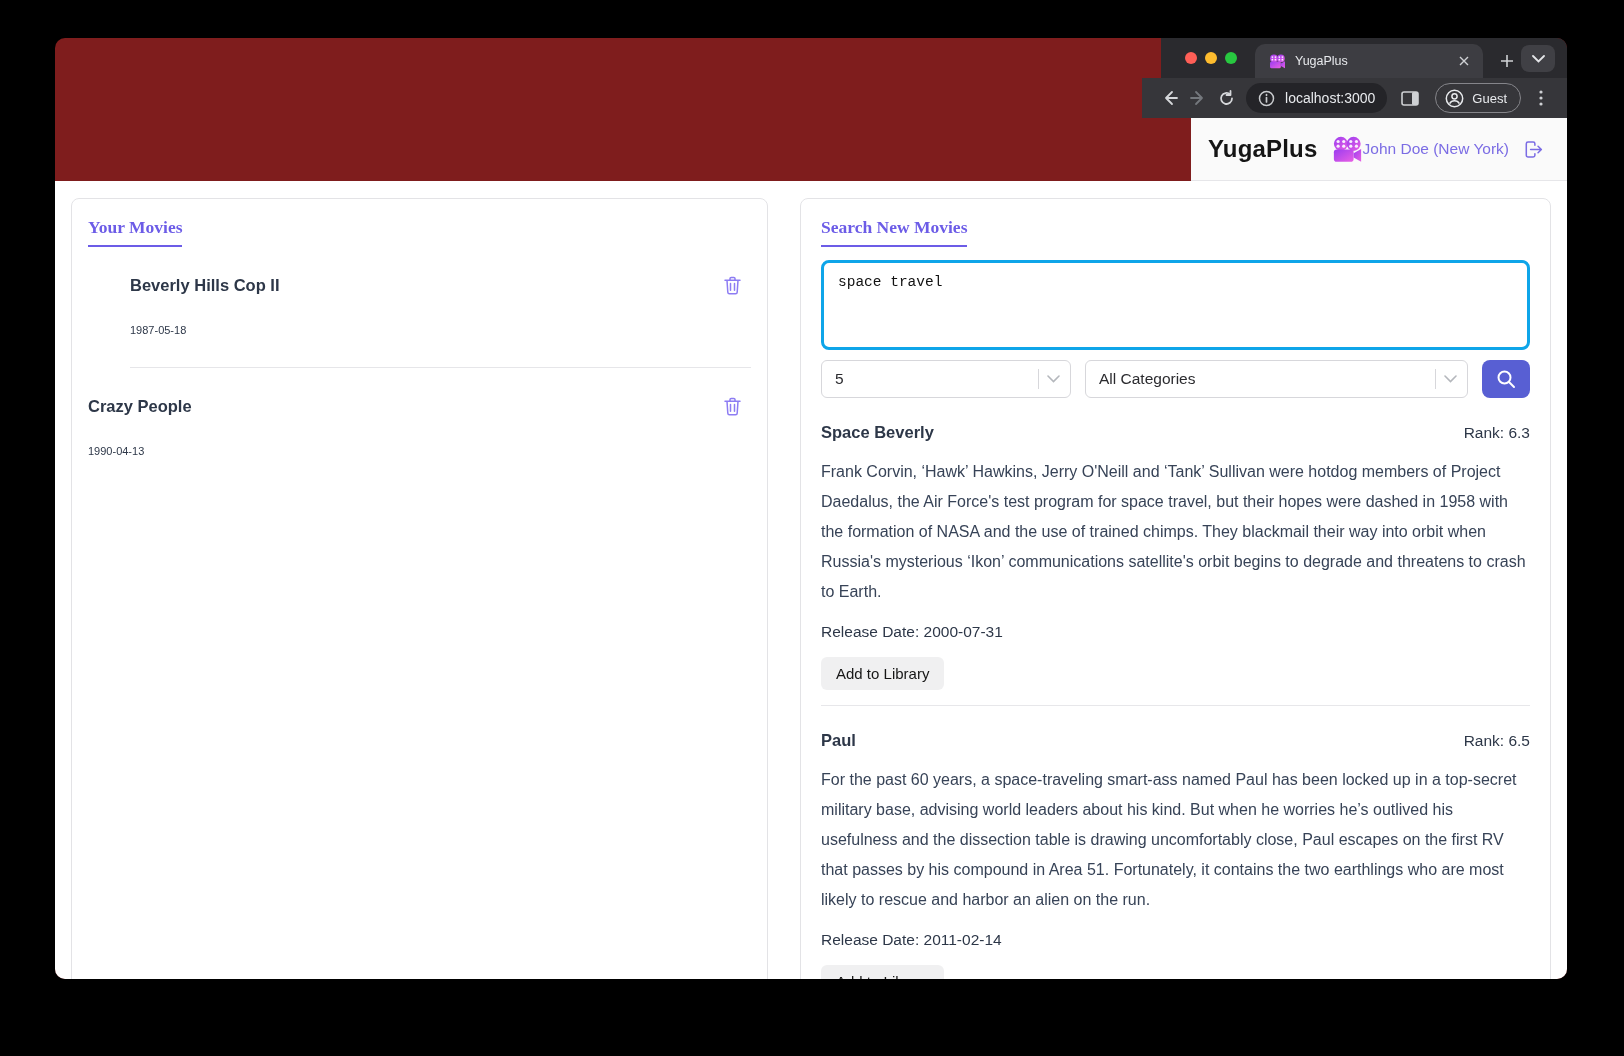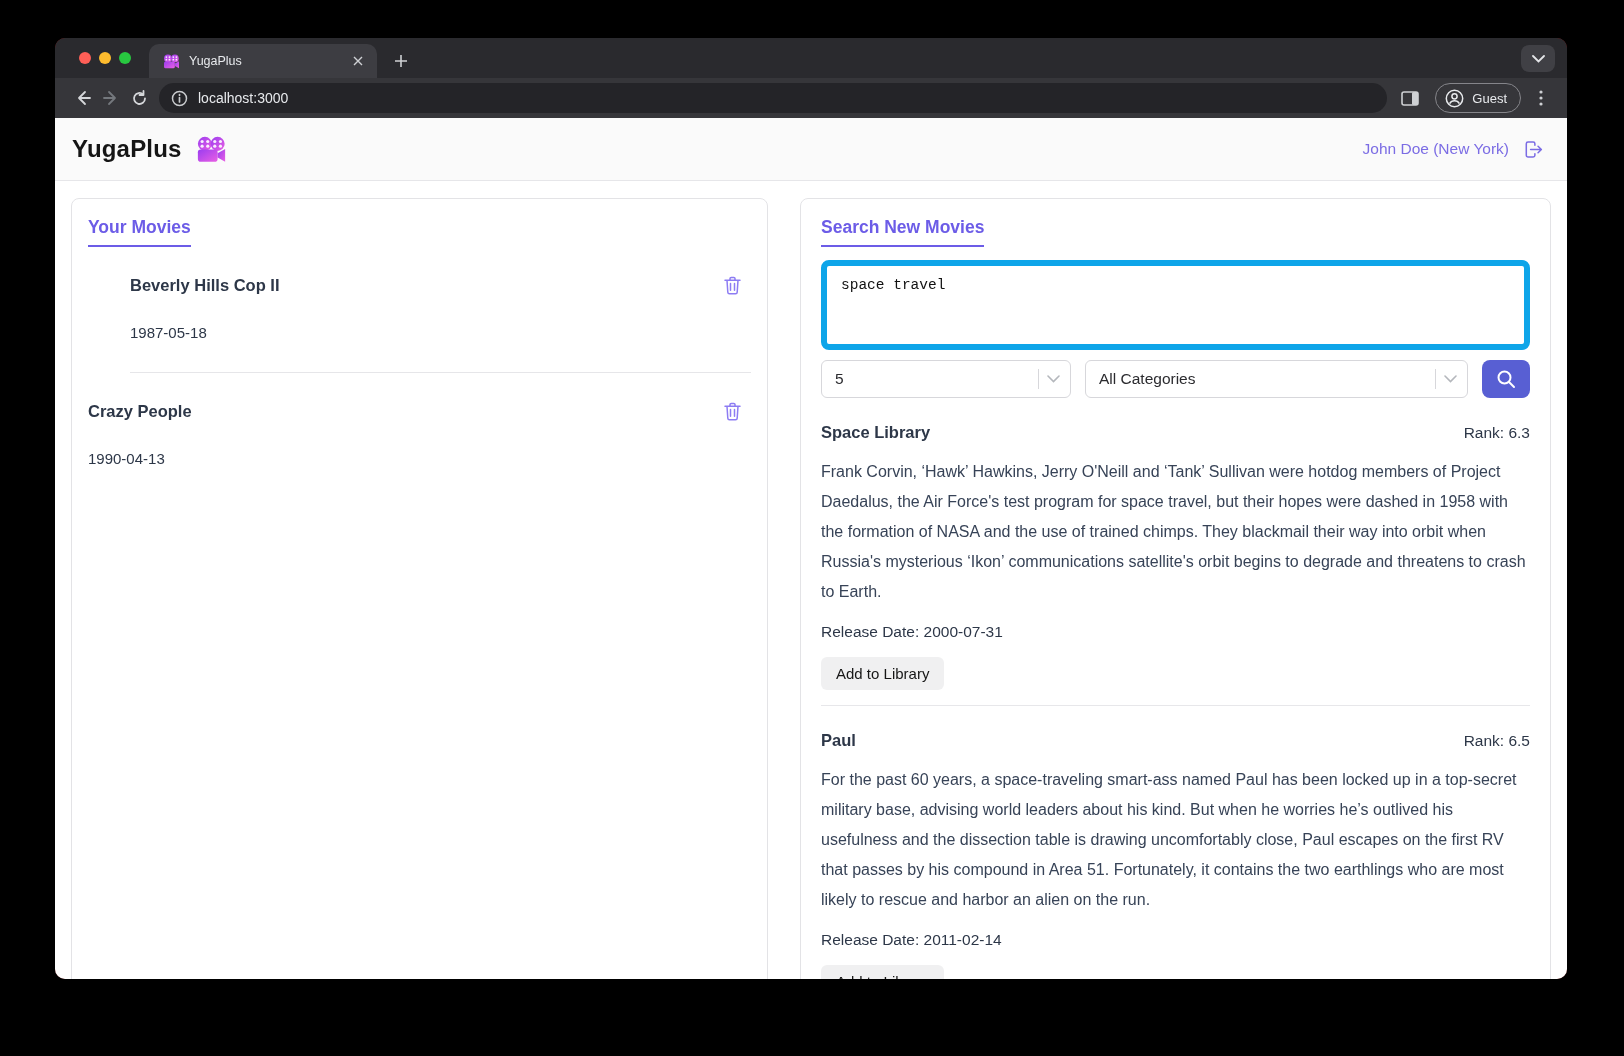--- a/index.html
+++ b/index.html
@@ -1,21 +1,21 @@
 <!DOCTYPE html>
 <html><head>
 <meta charset="utf-8">
 <style>
   * { margin:0; padding:0; box-sizing:border-box; }
   html,body { width:1624px; height:1056px; background:#000; font-family:"Liberation Sans", sans-serif; }
 
   .window {
     position:absolute; left:55px; top:38px; width:1512px; height:941px;
     border-radius:10px; overflow:hidden; background:#7f1d1d;
-    display:flex; flex-direction:column;
+    display:flex; flex-direction:column;align-items:flex-end;
   }
 
   
   .tabstrip { height:40px; background:#2a2a2e; display:flex; align-items:flex-end; flex-shrink:0; }
   .traffic { display:flex; align-items:center; gap:8px; padding:0 18px 0 24px; height:40px; }
   .light { width:12px; height:12px; border-radius:50%; }
   .light.red { background:#ff5f57; }
   .light.yellow { background:#febc2e; }
   .light.green { background:#28c840; }
   .tab {
@@ -61,35 +61,35 @@
   
   .main { display:flex; gap:32px; padding:17px 16px; align-items:flex-start; background:#fff; }
   .card {
     background:#fff; border:1px solid #e3e3e6; border-radius:8px;
     min-height:830px;
   }
   .card.left { width:697px; padding:16px 16px; flex-shrink:0; }
   .card.right { flex:1; padding:16px 20px; }
   .card-title {
     display:inline-block; color:#6c5ce7; font-size:17.5px; font-weight:bold;
-    padding-bottom:7px; border-bottom:2px solid #6c5ce7; margin-top:2px;
+    padding-bottom:7px; border-bottom:2px solid #6c5ce7; margin-top:2px;font-family:Liberation Serif, serif;
   }
 
   
   .movie-item { padding:27px 0 31px 0; }
   .movie-item.divided { border-bottom:1px solid #e6e6e9;margin-left:42px; }
   .movie-row { display:flex; align-items:center; justify-content:space-between; }
   .movie-title { font-size:16.5px; font-weight:bold; color:#2d3748; }
   .trash-btn { background:none; border:none; cursor:pointer; display:flex; padding:2px; margin-right:8px; }
-  .movie-date { margin-top:27px; font-size:15px; color:#2d3748; }
+  .movie-date { margin-top:27px; font-size:11px; color:#2d3748; }
 
   
   .query-box {
     display:block; width:100%; height:90px; margin-top:13px; resize:none;
-    border:6px solid #0ea5e9; border-radius:8px; padding:11px 14px;
+    border:3px solid #0ea5e9; border-radius:8px; padding:11px 14px;
     font-family:"Liberation Mono","DejaVu Sans Mono",monospace; font-size:14.5px; color:#111;
     outline:none; background:#fff;
   }
   .controls { display:flex; gap:14px; margin-top:10px; height:38px; }
   .select-box {
     border:1px solid #d7d7db; border-radius:6px; background:#fff;
     display:flex; align-items:center; padding:0 10px 0 13px; gap:8px;
   }
   .select-box.limit { width:250px; flex-shrink:0; }
   .select-box.category { flex:1; }
@@ -305,21 +305,21 @@
                 <circle cx="8.5" cy="8.5" r="6" fill="none" stroke="#fff" stroke-width="2"></circle>
                 <path d="M13 13 L18 18" stroke="#fff" stroke-width="2" stroke-linecap="round"></path>
               </svg>
           </span>
         </button>
       </div>
 
       
       <div class="result">
         <div class="result-head">
-          <span class="result-title">Space Library</span>
+          <span class="result-title">Space Beverly</span>
           <span class="result-rank">Rank: 6.3</span>
         </div>
         <div class="result-desc">Frank Corvin, ‘Hawk’ Hawkins, Jerry O'Neill and ‘Tank’ Sullivan were hotdog members of Project Daedalus, the Air Force's test program for space travel, but their hopes were dashed in 1958 with the formation of NASA and the use of trained chimps. They blackmail their way into orbit when Russia's mysterious ‘Ikon’ communications satellite's orbit begins to degrade and threatens to crash to Earth.</div>
         <div class="result-release">Release Date: 2000-07-31</div>
         <button class="add-btn">Add to Library</button>
         <div class="result-divider"></div>
       </div>
 
       
       <div class="result">

